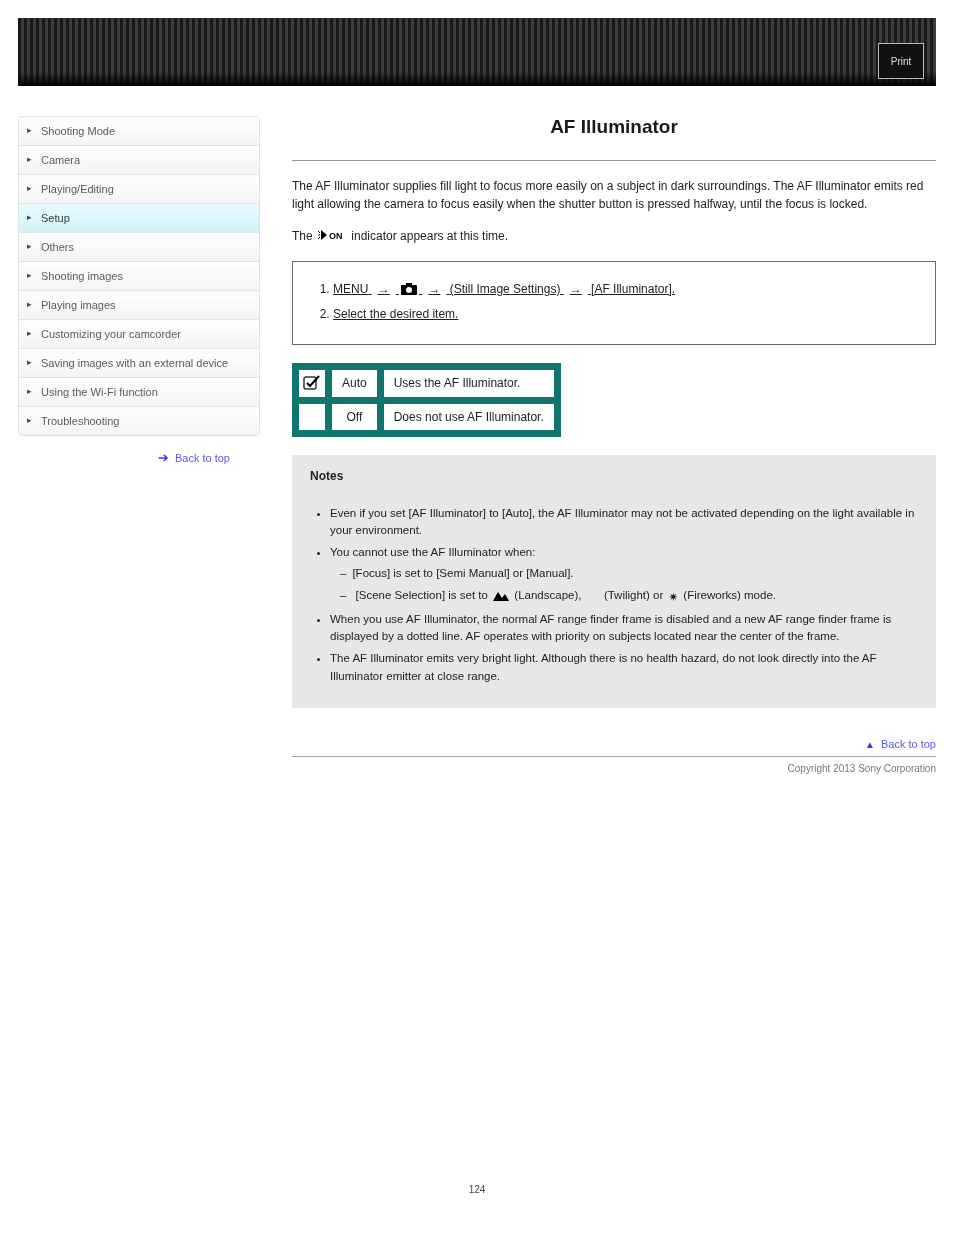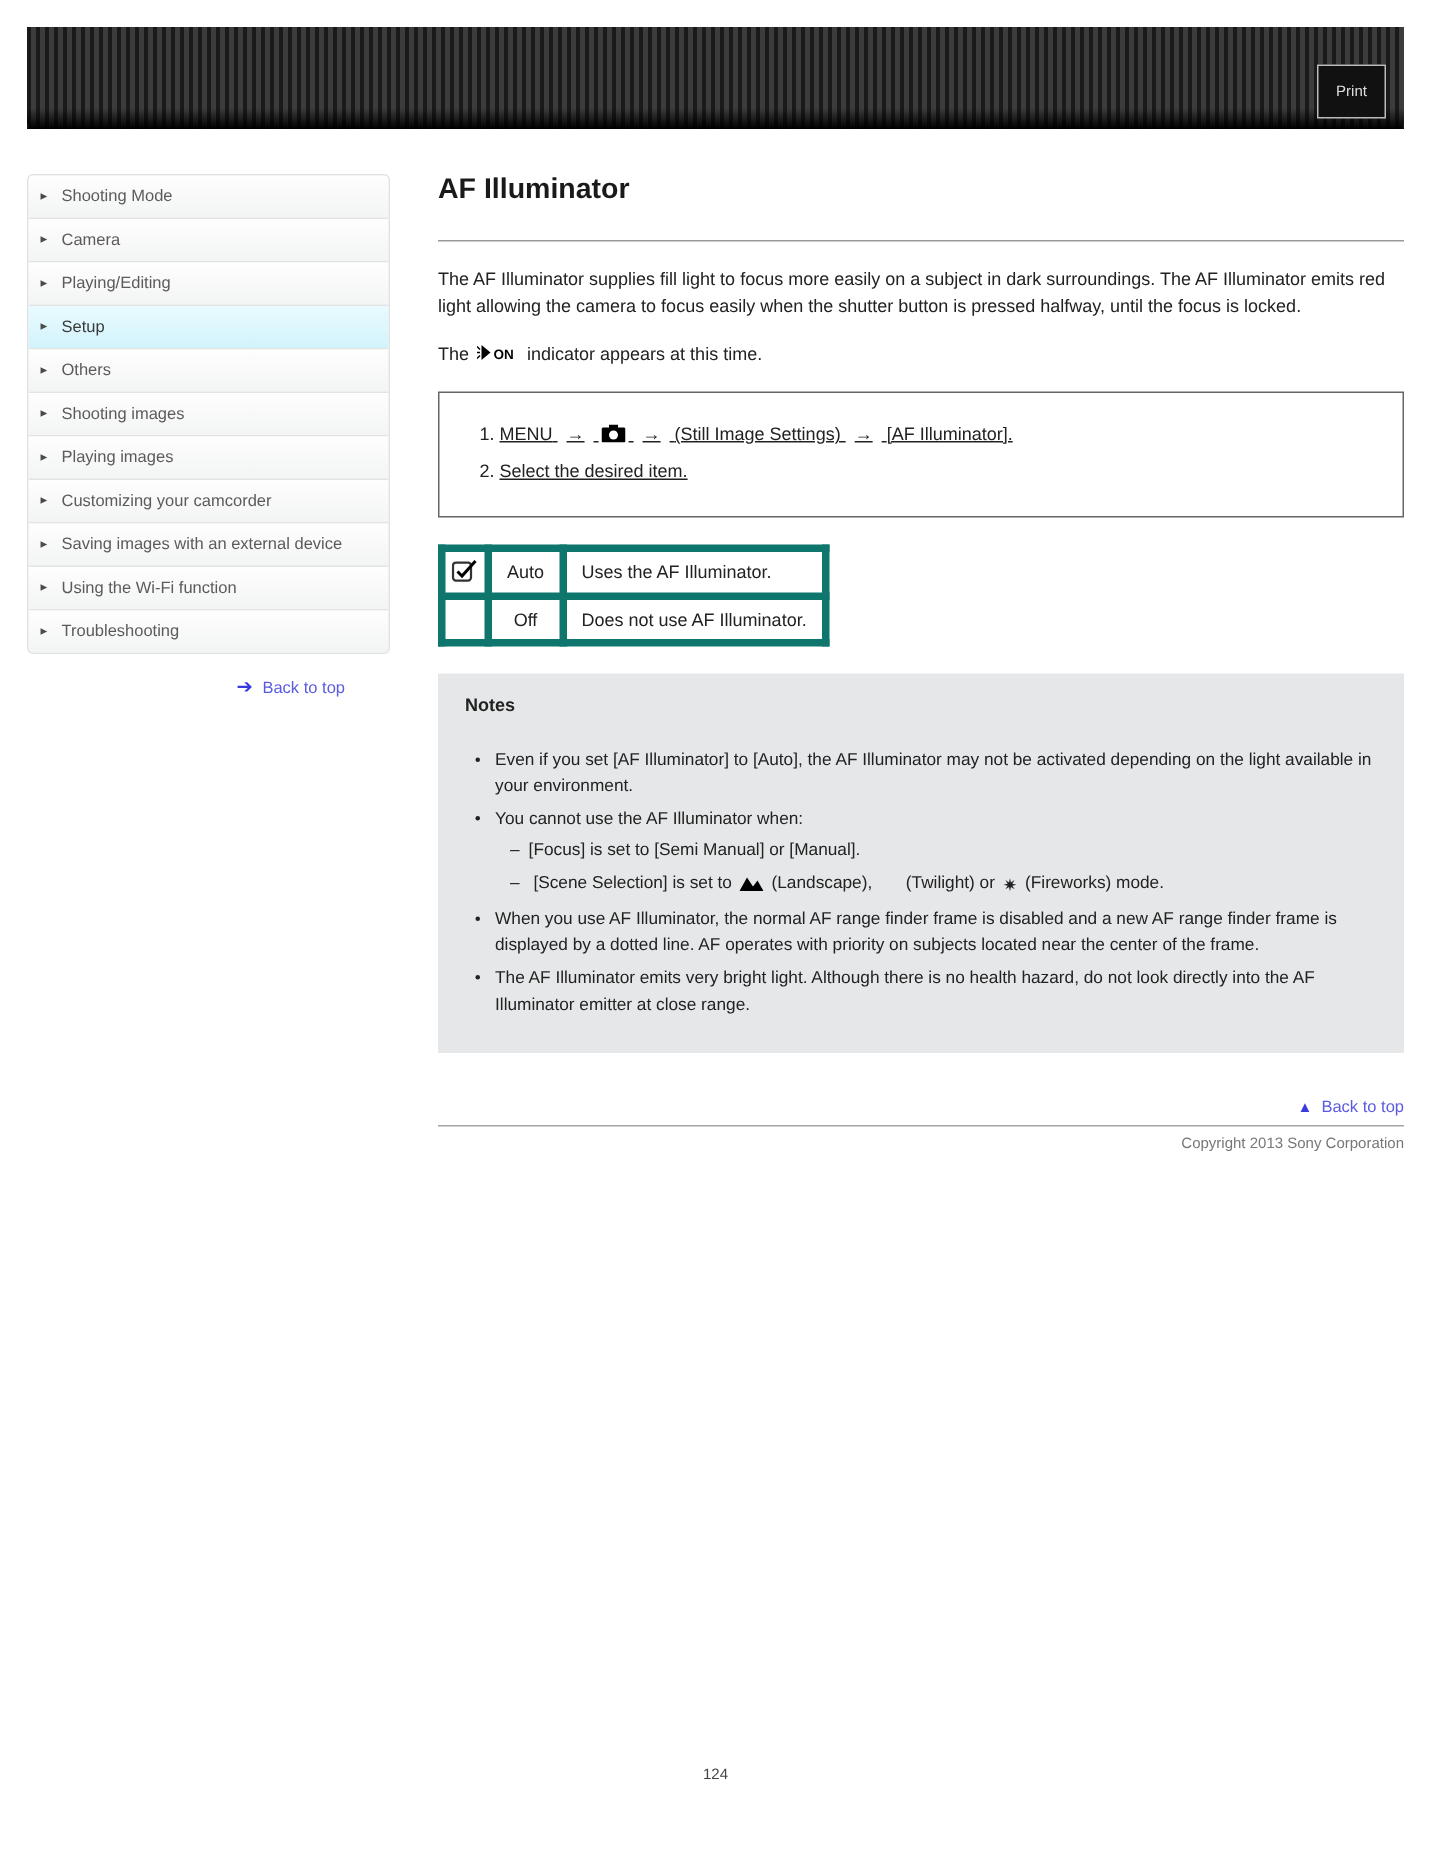--- a/index.html
+++ b/index.html
@@ -95,20 +95,21 @@
   }
   .main {
     flex: 1;
     min-width: 0;
   }
   .main h1 {
     font-size: 19px;
     font-weight: 700;
     margin-bottom: 22px;
     color: #1a1a1a;
+    text-align: center;
   }
   .main hr.sep {
     border: none;
     border-top: 1px solid #999;
     margin-bottom: 16px;
   }
   .main p.desc {
     font-size: 12px;
     line-height: 1.5;
     margin-bottom: 14px;
@@ -131,21 +132,21 @@
     display: inline-block;
     vertical-align: -2px;
     margin: 0 2px;
   }
   .arrow-txt { margin: 0 6px; }
   .opt-table {
     border-collapse: collapse;
     margin-bottom: 18px;
   }
   .opt-table td {
-    border: 5px solid #0f766e;
+    border: 7px solid #0f766e;
     padding: 6px 10px;
     font-size: 12px;
     vertical-align: middle;
   }
   .opt-table td.check { width: 28px; text-align:center; padding:4px; }
   .opt-table td.label { width: 34px; text-align:center; }
   .notes-box {
     background: #e6e7e8;
     padding: 14px 18px 18px;
     margin-bottom: 30px;

